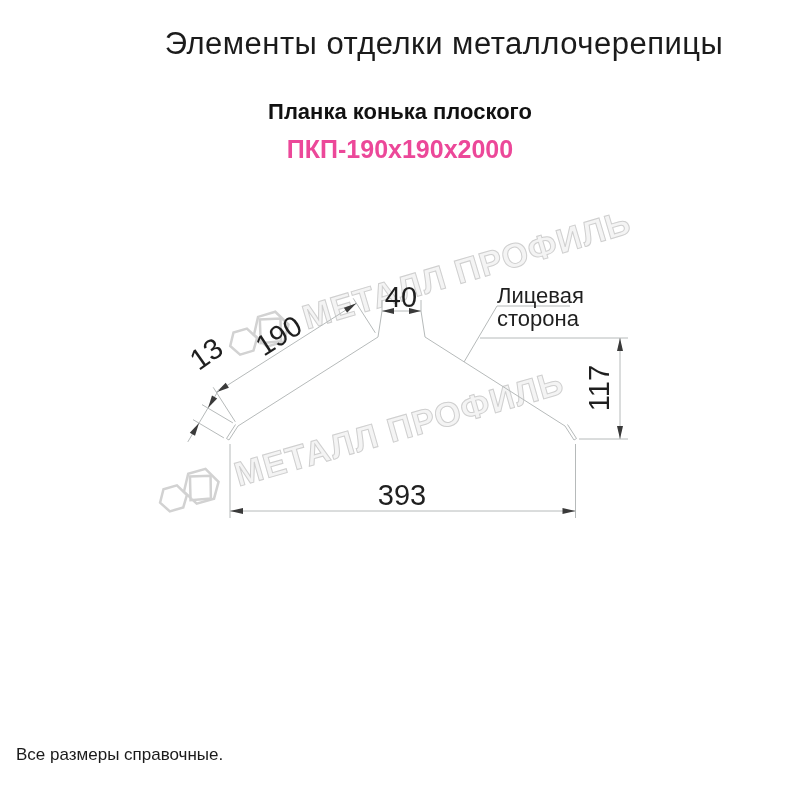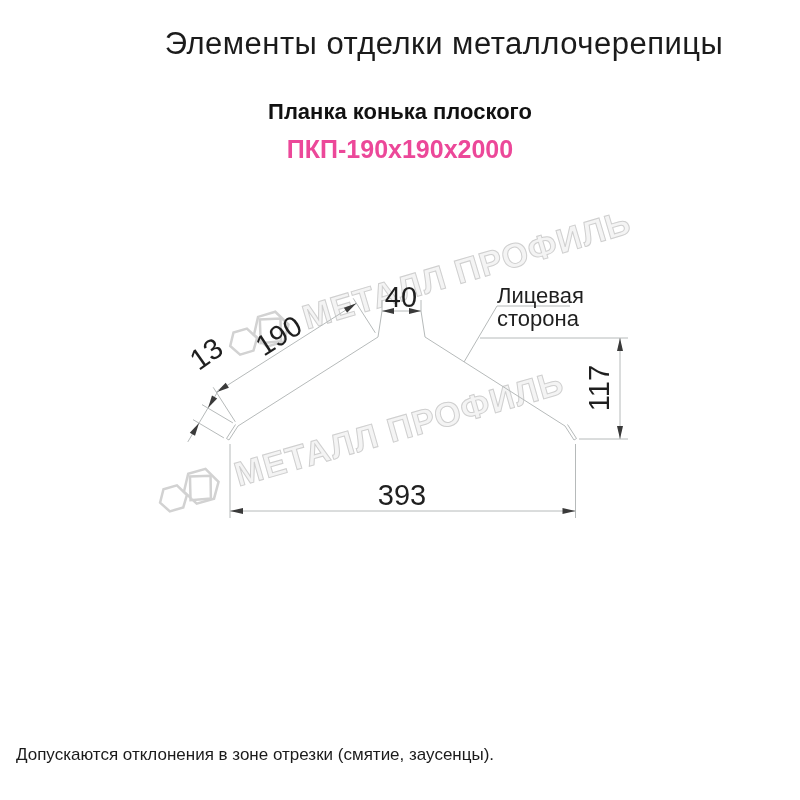--- a/index.html
+++ b/index.html
@@ -145,14 +145,14 @@
   </g>
 
   <g>
     <path class="thin" d="M464,362 L497,306 L570,306"></path>
     <text class="label-text" x="497" y="303">Лицевая</text>
     <text class="label-text" x="497" y="326">сторона</text>
   </g>
 </svg>
 
 <div class="abs footer">
-  <div>Допускаются отклонения в зоне отрезки (смятие, заусенцы).</div>
+  <div>Все размеры справочные.</div>
 </div>
 
 </body></html>

